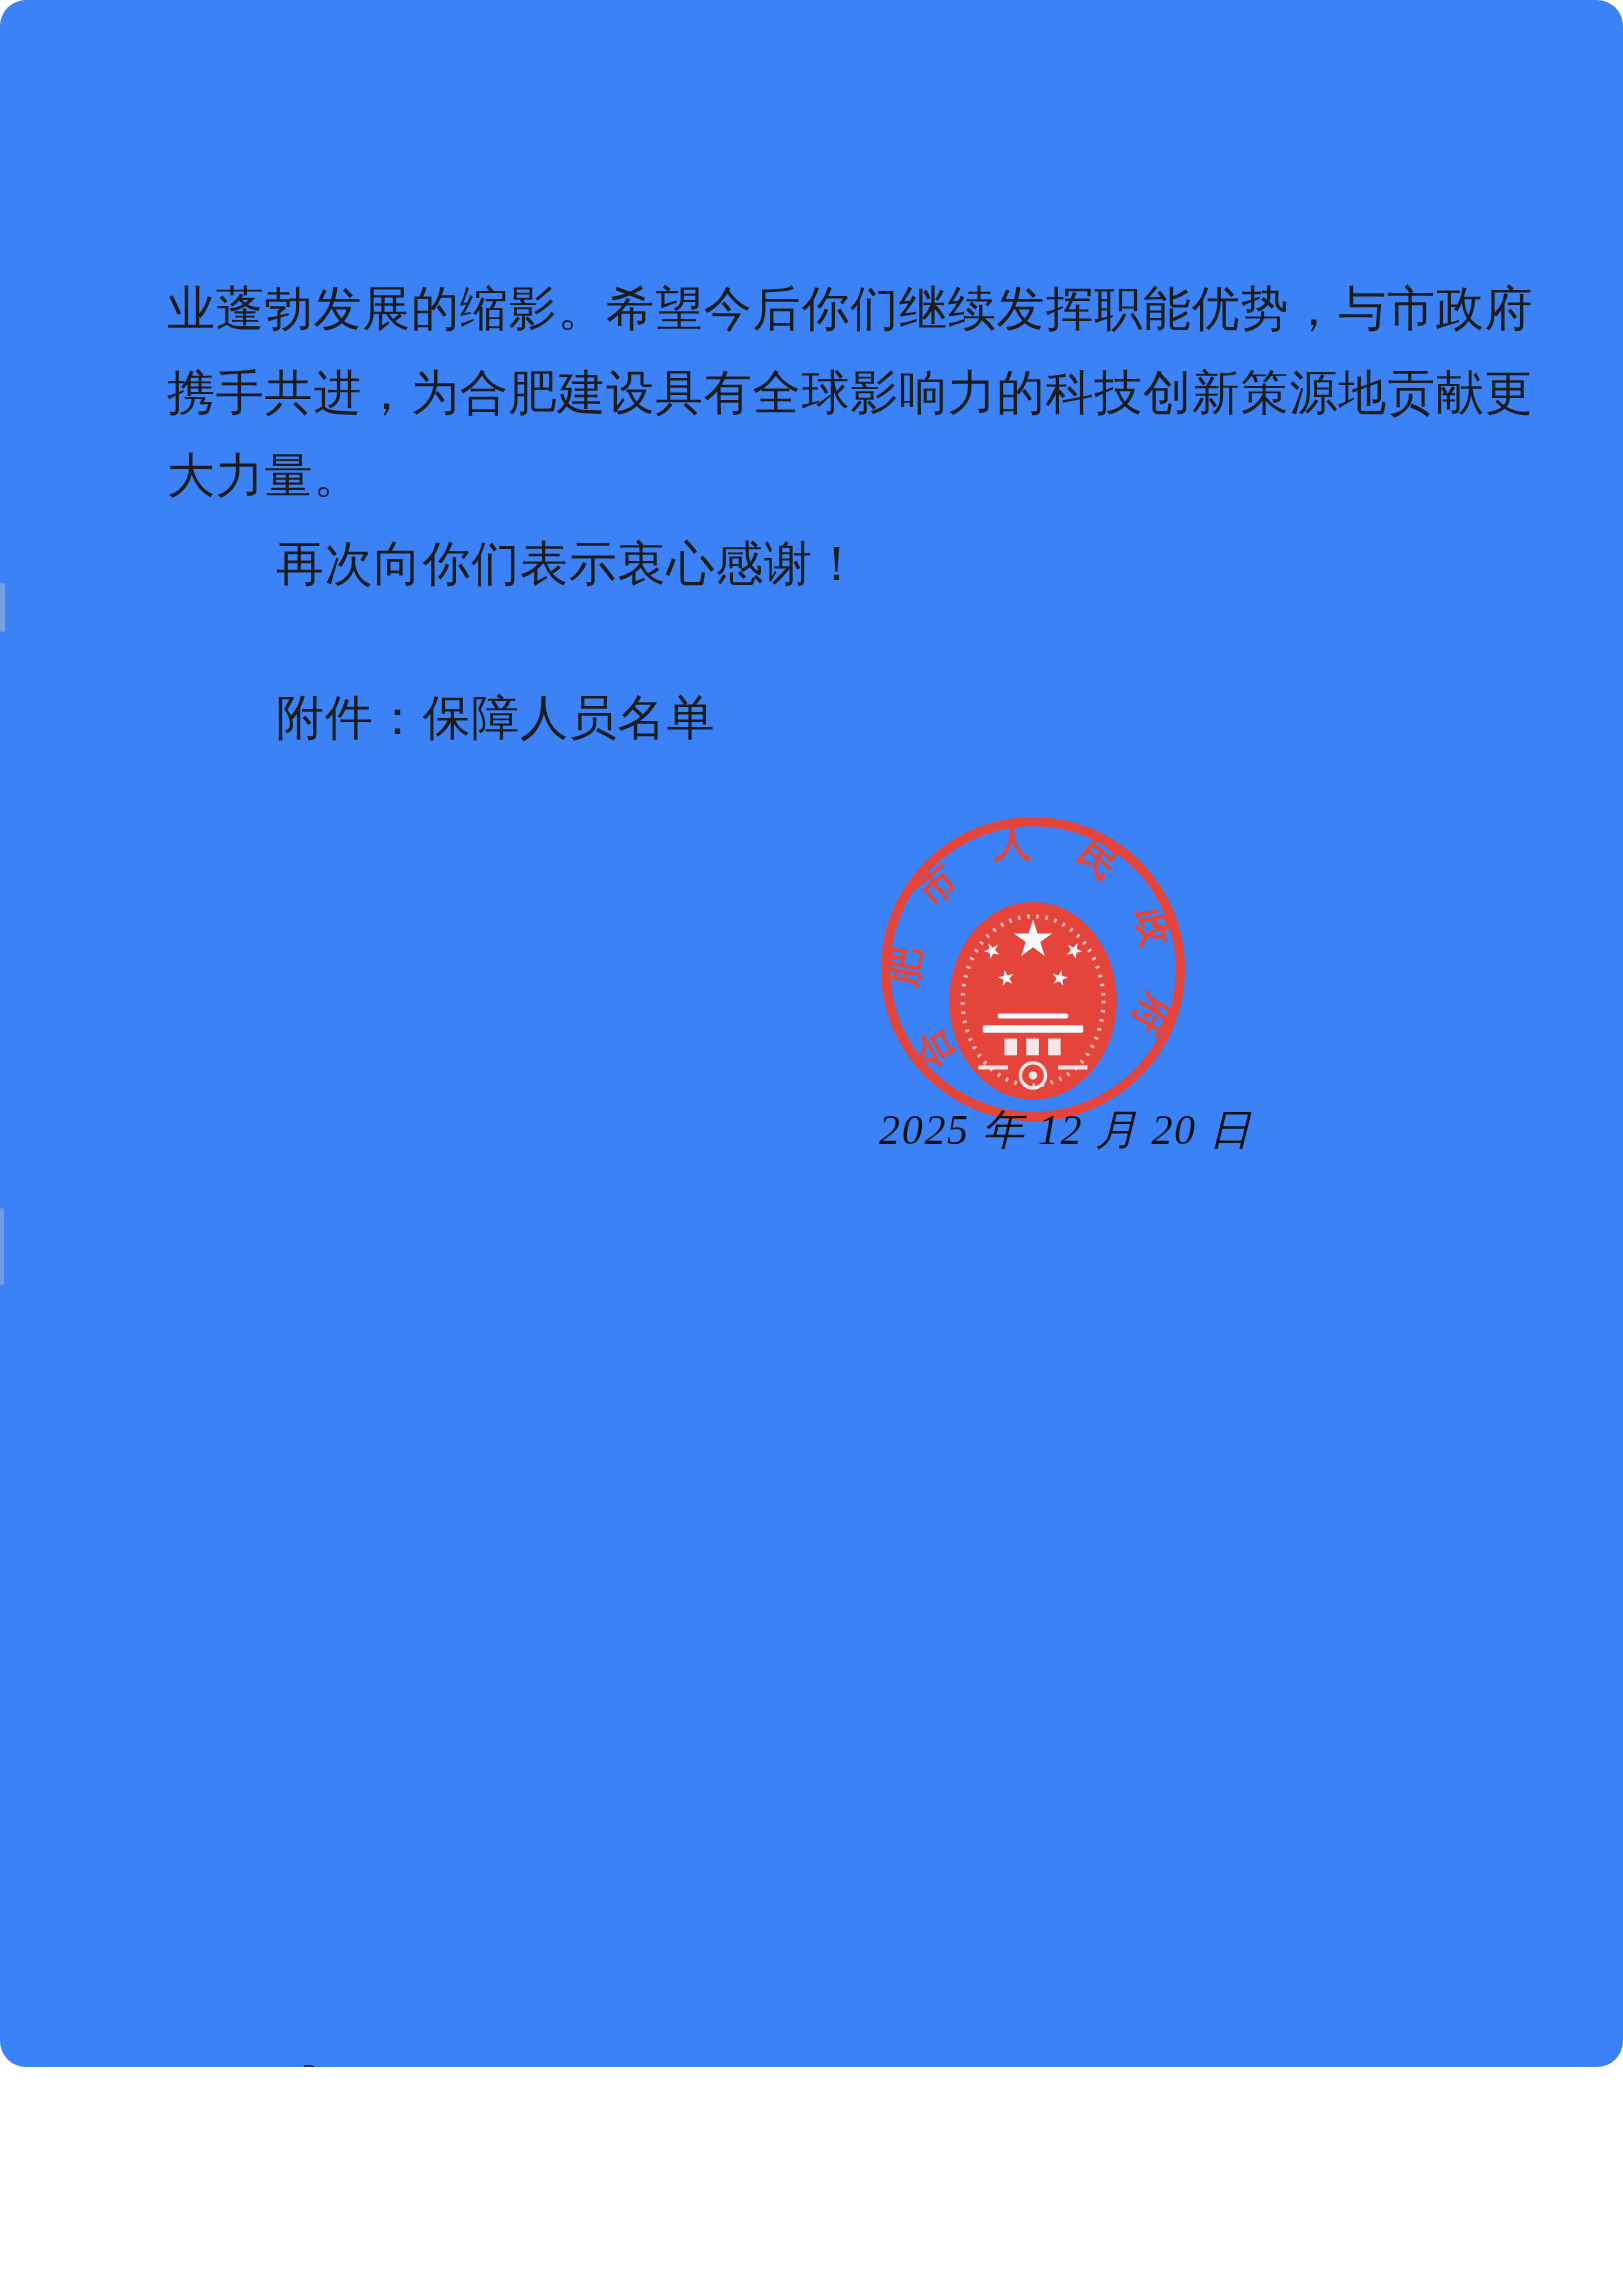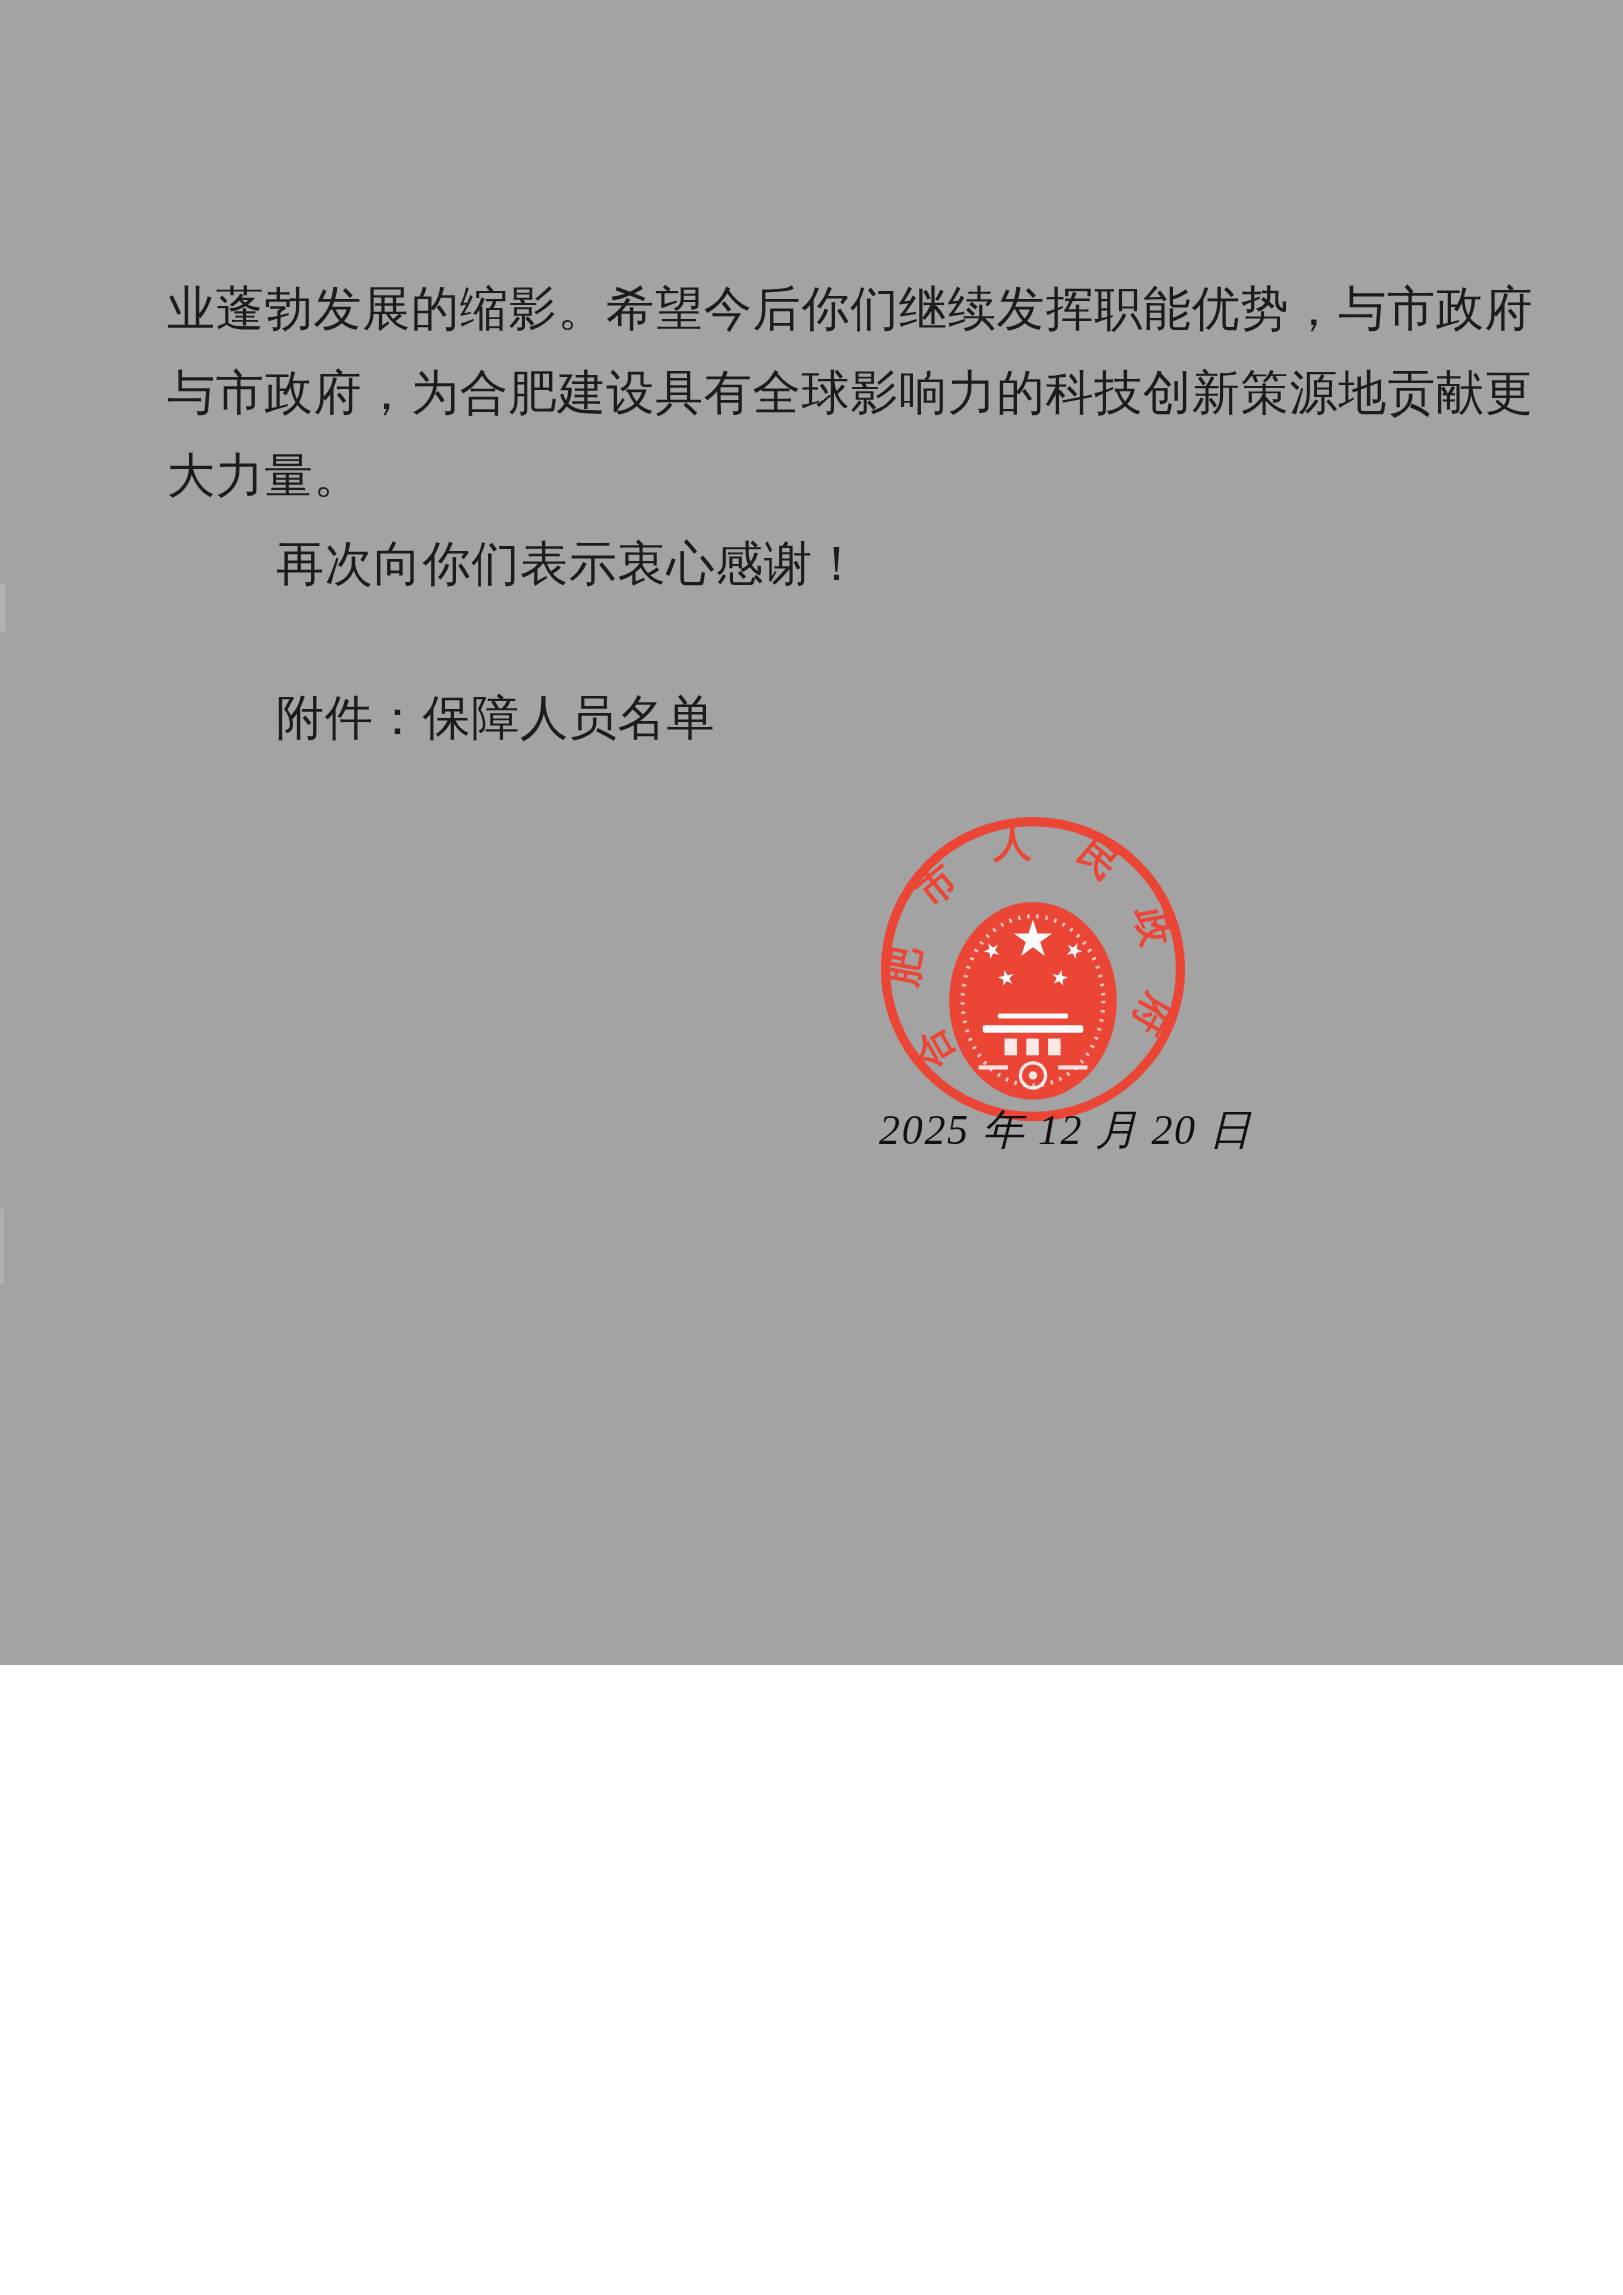--- a/index.html
+++ b/index.html
@@ -3,25 +3,26 @@
 <meta charset="utf-8">
 <style>
   html, body {
     margin: 0;
     padding: 0;
     background: #ffffff;
   }
   .page {
     position: relative;
     width: 1623px;
-    height: 1665px;
-    background: #a3a3a3;
+    height: 2067px;
+    background: #3b82f6;
     overflow: hidden;
     font-family: "Liberation Serif", "DejaVu Serif", serif;
     color: #1c1c1c;
+    border-radius: 26px;
   }
   .line {
     position: absolute;
     font-size: 48px;
     line-height: 1.1;
     white-space: nowrap;
     letter-spacing: 0.8px;
   }
   .l1 { left: 167px; top: 283px; }
   .l2 { left: 167px; top: 367px; }
@@ -70,21 +71,21 @@
   }
   .artifact.a1 { left: 0; top: 583px;  width: 5px; height: 49px;  opacity: 0.45; }
   .artifact.a2 { left: 0; top: 1208px; width: 4.2px; height: 77px;  opacity: 0.40; }
 </style>
 </head>
 <body>
 
 <div class="page">
 
   <div class="line l1">业蓬勃发展的缩影。希望今后你们继续发挥职能优势，与市政府</div>
-  <div class="line l2">与市政府，为合肥建设具有全球影响力的科技创新策源地贡献更</div>
+  <div class="line l2">携手共进，为合肥建设具有全球影响力的科技创新策源地贡献更</div>
   <div class="line l3">大力量。</div>
   <div class="line l4">再次向你们表示衷心感谢！</div>
   <div class="line attachment">附件：保障人员名单</div>
 
   <svg class="seal" viewBox="0 0 370 370" xmlns="http://www.w3.org/2000/svg">
     <defs>
       <path id="sealArc" d="M 94.7 285.3 A 135 135 0 1 1 275.3 285.3" fill="none"></path>
       <path id="star" d="M0,-20 L4.49,-6.18 L19.02,-6.18 L7.27,2.36 L11.76,16.18 L0,7.64 L-11.76,16.18 L-7.27,2.36 L-19.02,-6.18 L-4.49,-6.18 Z"></path>
     </defs>
 

